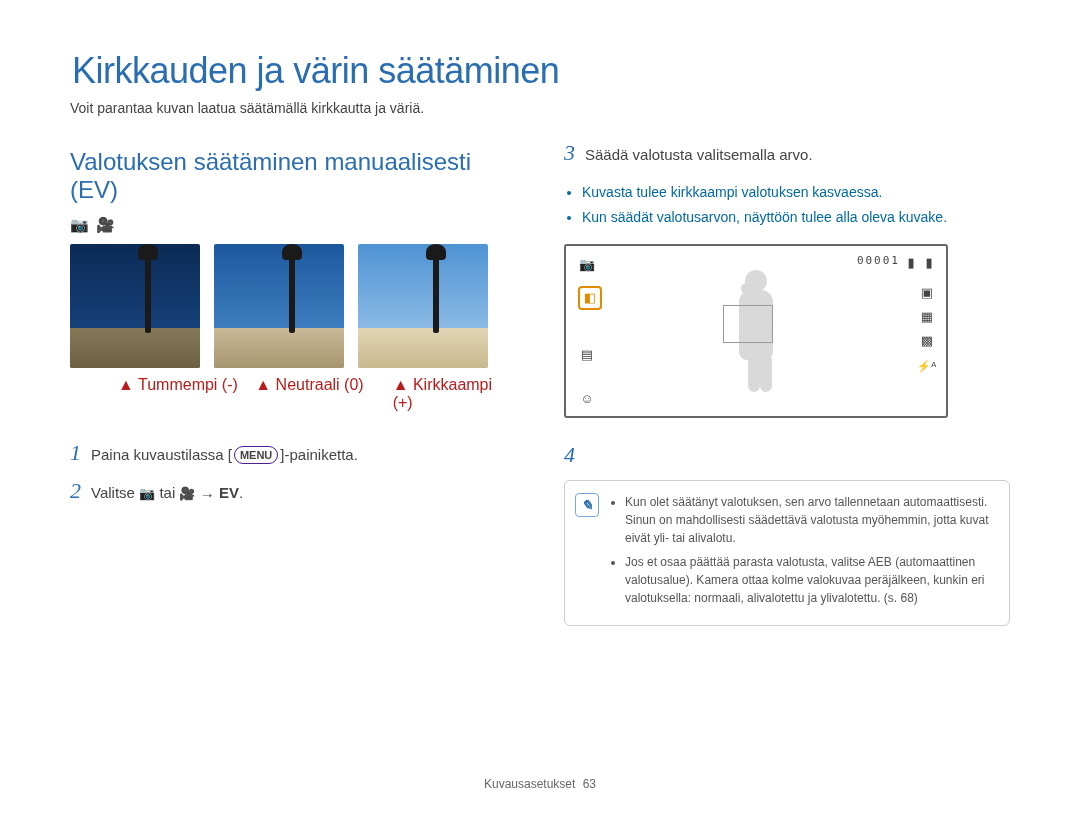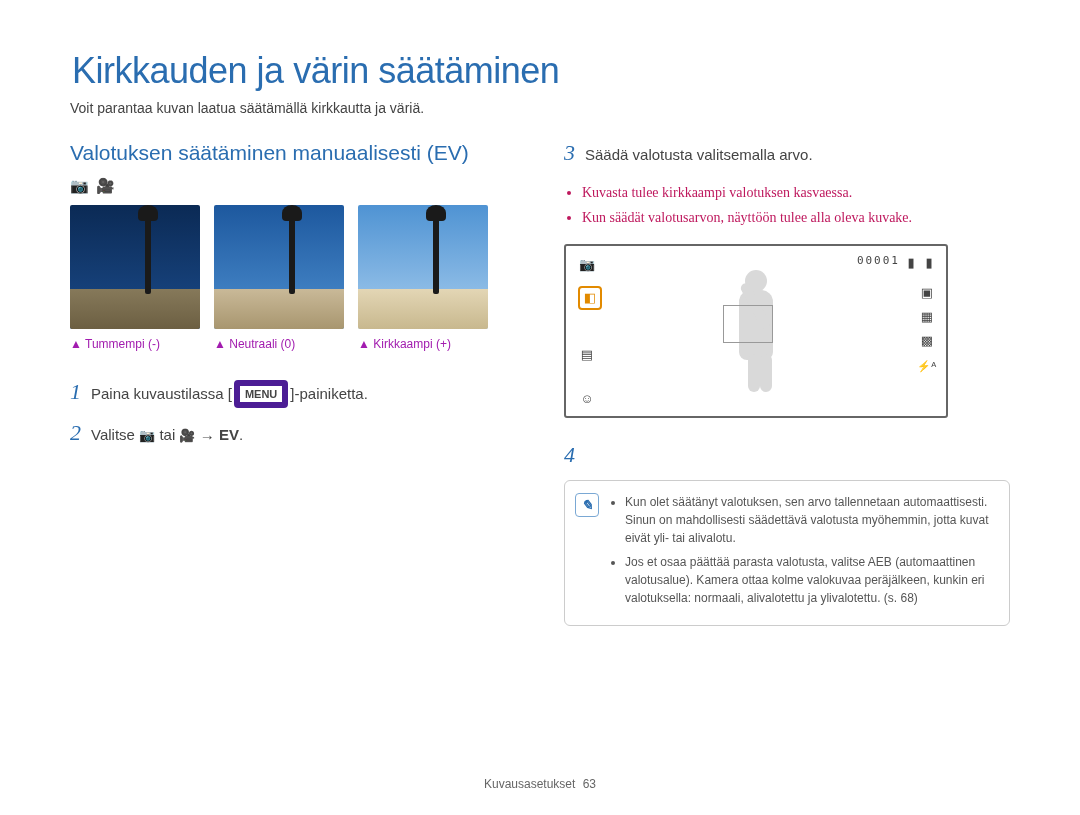--- a/index.html
+++ b/index.html
@@ -27,24 +27,24 @@
   }
   .cols {
     display: flex;
     gap: 48px;
   }
   .col {
     flex: 1;
     min-width: 0;
   }
   .section-title {
-    font-size: 21px;
+    font-size: 24px;
     font-weight: 400;
     color: #2a6db0;
-    margin: 1px 0 12px 0;
+    margin: 8px 0 12px 0;
   }
   .mode-icons {
     font-size: 15px;
     color: #555;
     margin-bottom: 10px;
     letter-spacing: 2px;
   }
   .body-text {
     font-size: 14px;
     color: #444;
@@ -70,51 +70,50 @@
   }
   .thumb .lamp {
     position:absolute; left:58%; top:8%; width:6px; height:64%;
     background:#1a1a1a; border-radius:2px;
   }
   .thumb .lamp::before {
     content:""; position:absolute; top:-10px; left:-7px; width:20px; height:16px;
     background:#1a1a1a; border-radius:50% 50% 4px 4px;
   }
   .thumb-captions {
-    display:flex; gap:14px; font-size:12px; color:#a21caf; margin-bottom:28px;
+    display:flex; gap:14px; font-size:16px; color:#b91c1c; margin-bottom:28px;margin-left:48px;
   }
   .thumb-captions span { width:130px; }
   .step-line {
     font-size: 15px;
     color: #444;
     margin: 0 0 12px 0;
     display: flex;
     align-items: baseline;
     gap: 10px;
   }
   .step-num {
     font-family: Georgia, serif;
     font-style: italic;
     font-size: 22px;
     color: #2a6db0;
     flex-shrink: 0;
   }
   .step-line .kbd {
-    display:inline-block; border:6px solid #4c1d95; border-radius:4px;
+    display:inline-block; border:1px solid #4c1d95; border-radius:9px;
     padding:0 5px; font-size:11px; line-height:16px; font-weight:bold;
     vertical-align:1px; margin:0 2px;
   }
   .cam-icon { font-size:13px; }
   .bullets {
     font-size: 14px;
-    color: #be185d;
+    color: #0369a1;
     margin: 16px 0 16px 0;
     padding-left: 18px;
     line-height: 1.5;
-    font-family: Liberation Serif, serif;
   }
   .bullets li { margin-bottom: 4px; }
   .lcd {
     width: 380px;
     height: 170px;
     border: 2px solid #666;
     border-radius: 3px;
     position: relative;
     margin: 0 0 24px 0;
     background: #fff;

